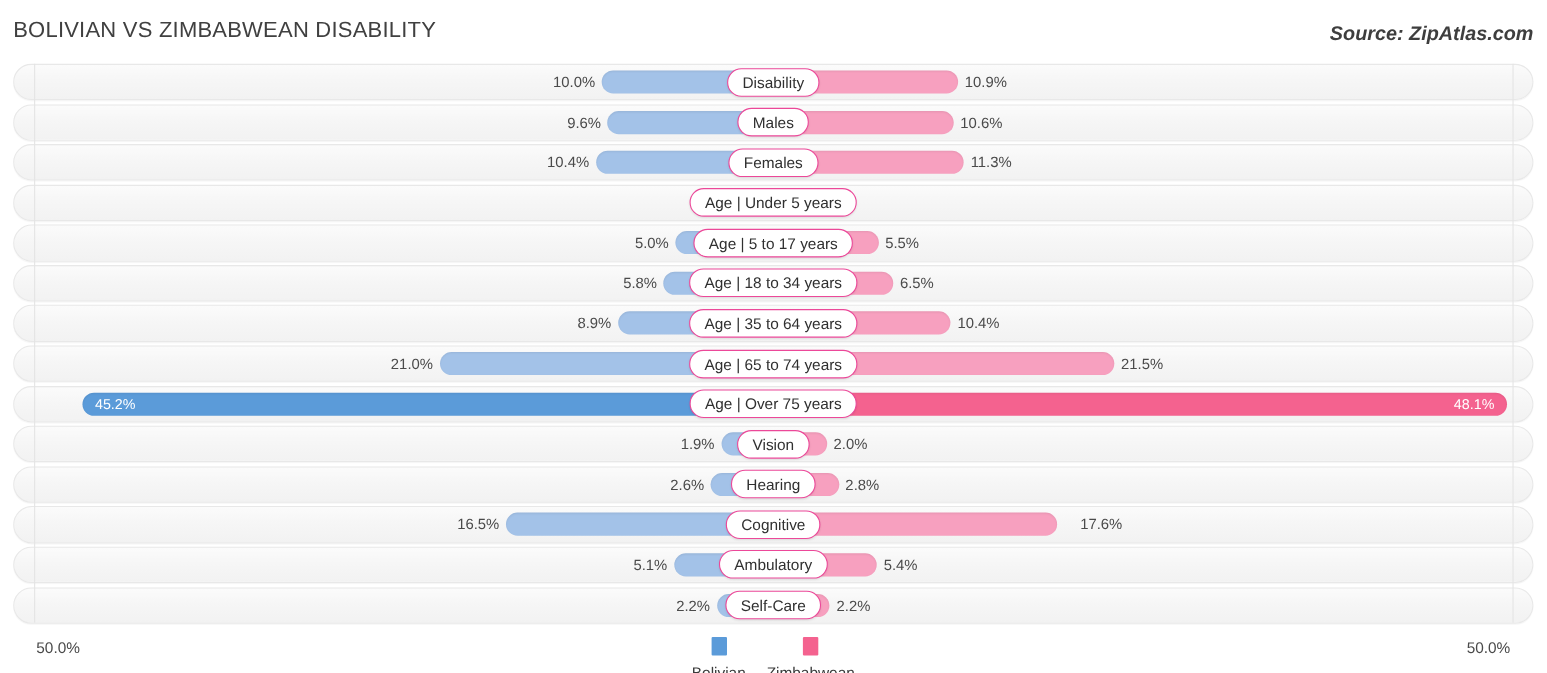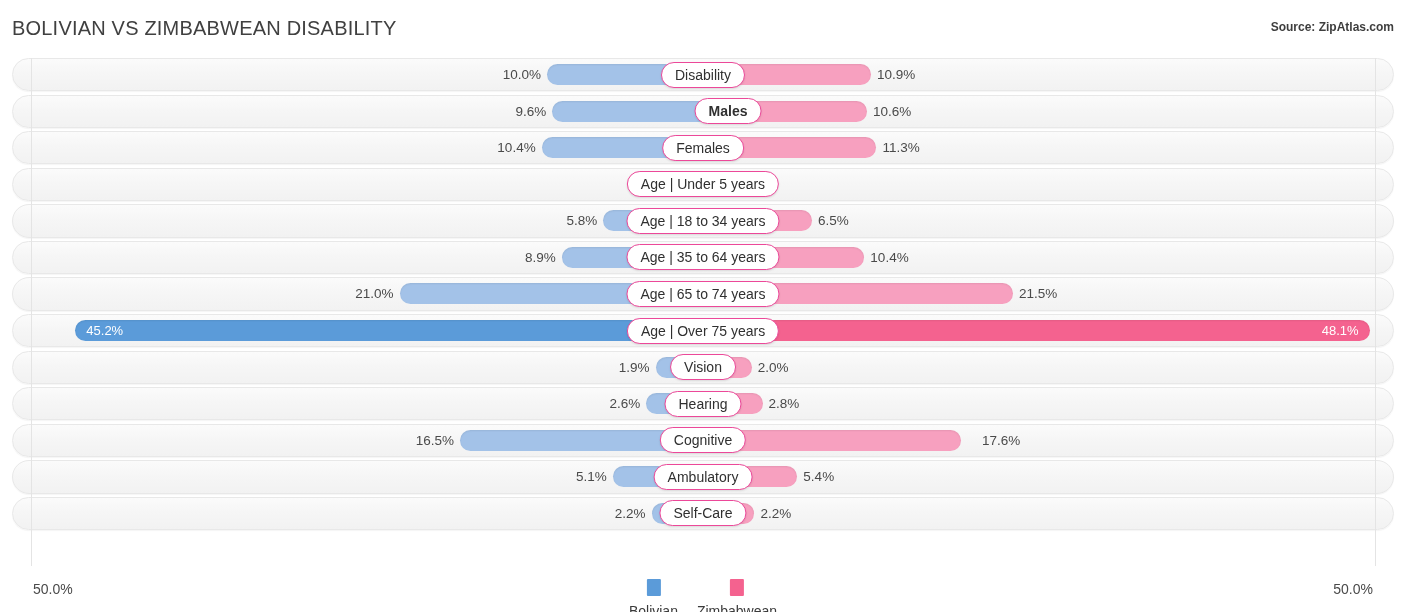--- a/index.html
+++ b/index.html
@@ -30,21 +30,22 @@
     font-size: 20px;
     letter-spacing: 0.2px;
     color: #404040;
     font-weight: 400;
     white-space: nowrap;
   }
   .chart-source {
     position: absolute;
     right: 12px;
     top: 20px;
-    font-size: 12px;
+    font-size: 18px;
+    font-style: italic;
     font-weight: bold;
     color: #3e3e3e;
     white-space: nowrap;
   }
 
   
   .plot {
     position: absolute;
     left: 0;
     top: 58px;
@@ -203,37 +204,45 @@
         <div class="val val-left" style="right: 865px;">10.0%</div>
         <div class="val val-right" style="left: 877.06px;">10.9%</div>
         <div class="cat" style="left: 703px;">Disability</div>
       </div>
       <div class="row">
         <div class="track"></div>
         <div class="bar bar-left" style="left: 552.36px; width: 150.64px;"></div>
         <div class="bar bar-right" style="left: 703px; width: 164.04px;"></div>
         <div class="val val-left" style="right: 859.64px;">9.6%</div>
         <div class="val val-right" style="left: 873.04px;">10.6%</div>
-        <div class="cat" style="left: 728px; font-weight: bold;">Males</div>
+        <div class="cat" style="left: 703px;">Males</div>
       </div>
       <div class="row">
         <div class="track"></div>
         <div class="bar bar-left" style="left: 541.64px; width: 161.36px;"></div>
         <div class="bar bar-right" style="left: 703px; width: 173.42px;"></div>
         <div class="val val-left" style="right: 870.36px;">10.4%</div>
         <div class="val val-right" style="left: 882.42px;">11.3%</div>
         <div class="cat" style="left: 703px;">Females</div>
       </div>
       <div class="row">
         <div class="track"></div>
         <div class="bar bar-left" style="left: 667.6px; width: 35.4px;"></div>
         <div class="bar bar-right" style="left: 703px; width: 38.08px;"></div>
         <div class="val val-left" style="right: 744.4px;">1.0%</div>
         <div class="val val-right" style="left: 747.08px;">1.2%</div>
         <div class="cat" style="left: 703px;">Age | Under 5 years</div>
+      </div>
+      <div class="row">
+        <div class="track"></div>
+        <div class="bar bar-left" style="left: 614px; width: 89px;"></div>
+        <div class="bar bar-right" style="left: 703px; width: 95.7px;"></div>
+        <div class="val val-left" style="right: 798px;">5.0%</div>
+        <div class="val val-right" style="left: 804.7px;">5.5%</div>
+        <div class="cat" style="left: 703px;">Age | 5 to 17 years</div>
       </div>
       <div class="row">
         <div class="track"></div>
         <div class="bar bar-left" style="left: 603.28px; width: 99.72px;"></div>
         <div class="bar bar-right" style="left: 703px; width: 109.1px;"></div>
         <div class="val val-left" style="right: 808.72px;">5.8%</div>
         <div class="val val-right" style="left: 818.1px;">6.5%</div>
         <div class="cat" style="left: 703px;">Age | 18 to 34 years</div>
       </div>
       <div class="row">

